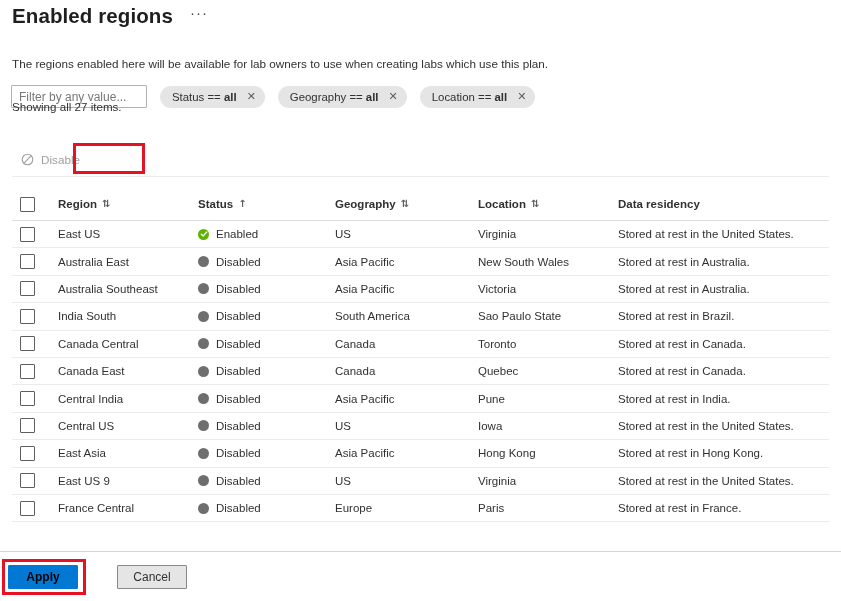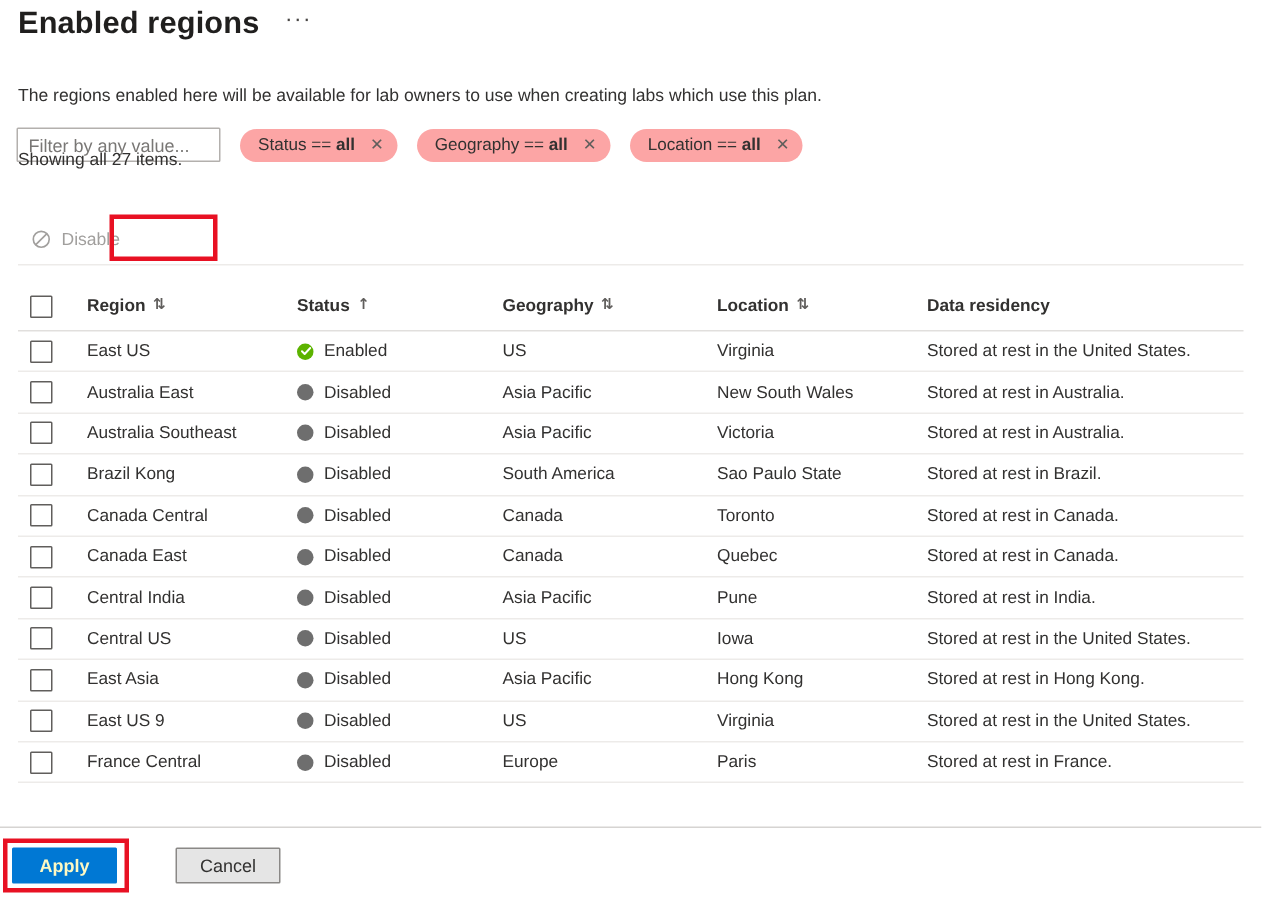--- a/index.html
+++ b/index.html
@@ -80,21 +80,21 @@
     outline: none;
     border-radius: 1px;
   }
   .filter-input::placeholder { color: #797775; }
 
   .chip {
     height: 22px;
     display: inline-flex;
     align-items: center;
     gap: 10px;
-    background: #fca5a5;
+    background: #e5e5e5;
     border-radius: 11px;
     padding: 0 9px 0 12px;
     margin-left: 13px;
     font-size: 11.4px;
     color: #323130;
     white-space: nowrap;
     cursor: pointer;
     text-align: right;
   }
   .chip .chip-label { font-weight: 400; }
@@ -252,21 +252,21 @@
     font-weight: 600;
     border-radius: 1px;
     cursor: pointer;
     display: inline-flex;
     align-items: center;
     justify-content: center;
     padding: 0 14px;
   }
   .btn-primary {
     background: #0078d4;
-    color: #fef9c3;
+    color: #000000;
     border: 1px solid #0078d4;
   }
   .btn-secondary {
     background: #e5e5e5;
     color: #323130;
     border: 1px solid #8a8886;
     font-weight: 400;
     margin-left: 28px;
   }
   .hl-apply {
@@ -404,21 +404,21 @@
             <span>Disabled</span>
           </div>
           <div class="c-geo">Asia Pacific</div>
           <div class="c-loc">Victoria</div>
           <div class="c-data">Stored at rest in Australia.</div>
         </div>
         <div class="trow">
           <div class="c-check">
             <div class="cbx"></div>
           </div>
-          <div class="c-region">Brazil Kong</div>
+          <div class="c-region">India South</div>
           <div class="c-status">
             <span class="status-dot dot-disabled"></span>
             <span>Disabled</span>
           </div>
           <div class="c-geo">South America</div>
           <div class="c-loc">Sao Paulo State</div>
           <div class="c-data">Stored at rest in Brazil.</div>
         </div>
         <div class="trow">
           <div class="c-check">

